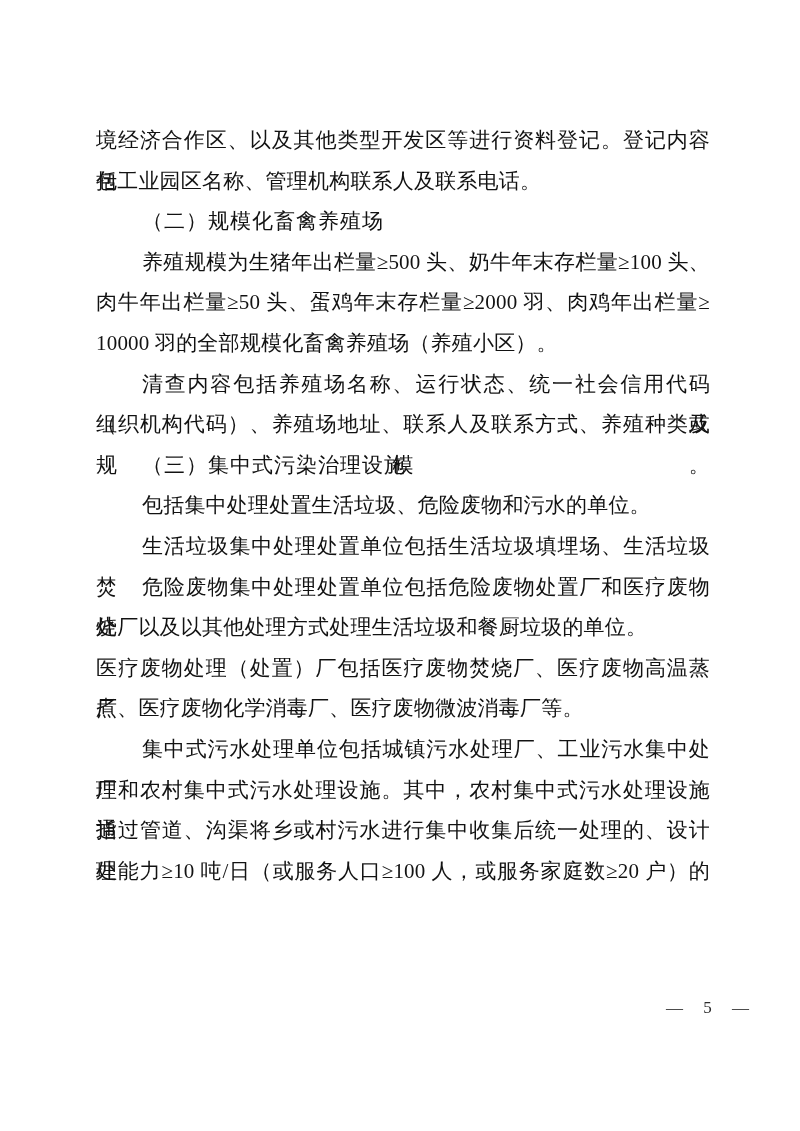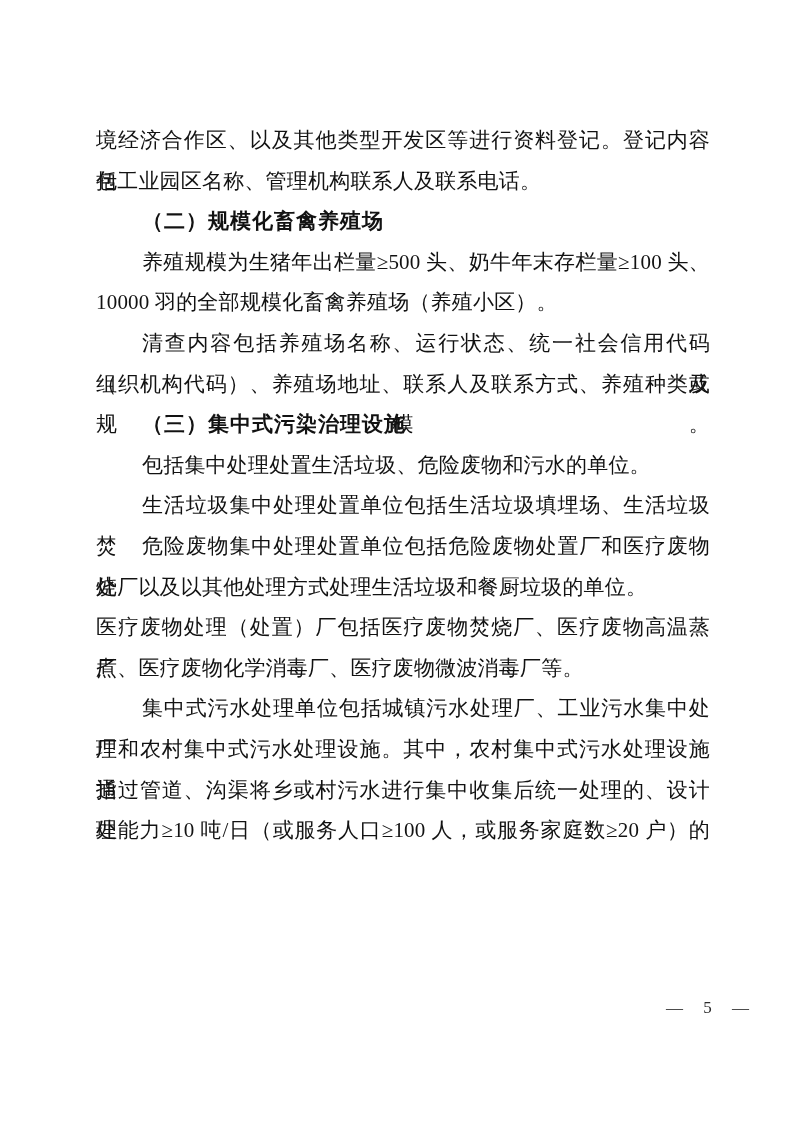--- a/index.html
+++ b/index.html
@@ -32,21 +32,21 @@
   }
   .line.justify {
     white-space: normal;
     text-align: justify;
     text-align-last: justify;
   }
   .line.indent {
     text-indent: 46px;
   }
   .line.heading {
-    font-weight: 700;
+    font-weight: 400;
     letter-spacing: 1px;
   }
   .page-number {
     position: absolute;
     right: 98px;
     top: 998px;
     font-size: 17px;
     color: #2b2b2b;
     word-spacing: 14px;
     letter-spacing: 1px;
@@ -54,20 +54,21 @@
 </style>
 </head>
 <body>
 
 <div class="page">
   <div class="content">
     <div class="line justify">境经济合作区、以及其他类型开发区等进行资料登记。登记内容包</div>
     <div class="line">括工业园区名称、管理机构联系人及联系电话。</div>
     <div class="line heading indent">（二）规模化畜禽养殖场</div>
     <div class="line justify indent">养殖规模为生猪年出栏量≥500 头、奶牛年末存栏量≥100 头、</div>
+    <div class="line justify">肉牛年出栏量≥50 头、蛋鸡年末存栏量≥2000 羽、肉鸡年出栏量≥</div>
     <div class="line">10000 羽的全部规模化畜禽养殖场（养殖小区）。</div>
     <div class="line justify indent">清查内容包括养殖场名称、运行状态、统一社会信用代码（或</div>
     <div class="line justify">组织机构代码）、养殖场地址、联系人及联系方式、养殖种类及规模。</div>
     <div class="line heading indent">（三）集中式污染治理设施</div>
     <div class="line indent">包括集中处理处置生活垃圾、危险废物和污水的单位。</div>
     <div class="line justify indent">生活垃圾集中处理处置单位包括生活垃圾填埋场、生活垃圾焚</div>
     <div class="line justify indent">危险废物集中处理处置单位包括危险废物处置厂和医疗废物处</div>
     <div class="line">烧厂以及以其他处理方式处理生活垃圾和餐厨垃圾的单位。</div>
     <div class="line justify">医疗废物处理（处置）厂包括医疗废物焚烧厂、医疗废物高温蒸煮</div>
     <div class="line">厂、医疗废物化学消毒厂、医疗废物微波消毒厂等。</div>

